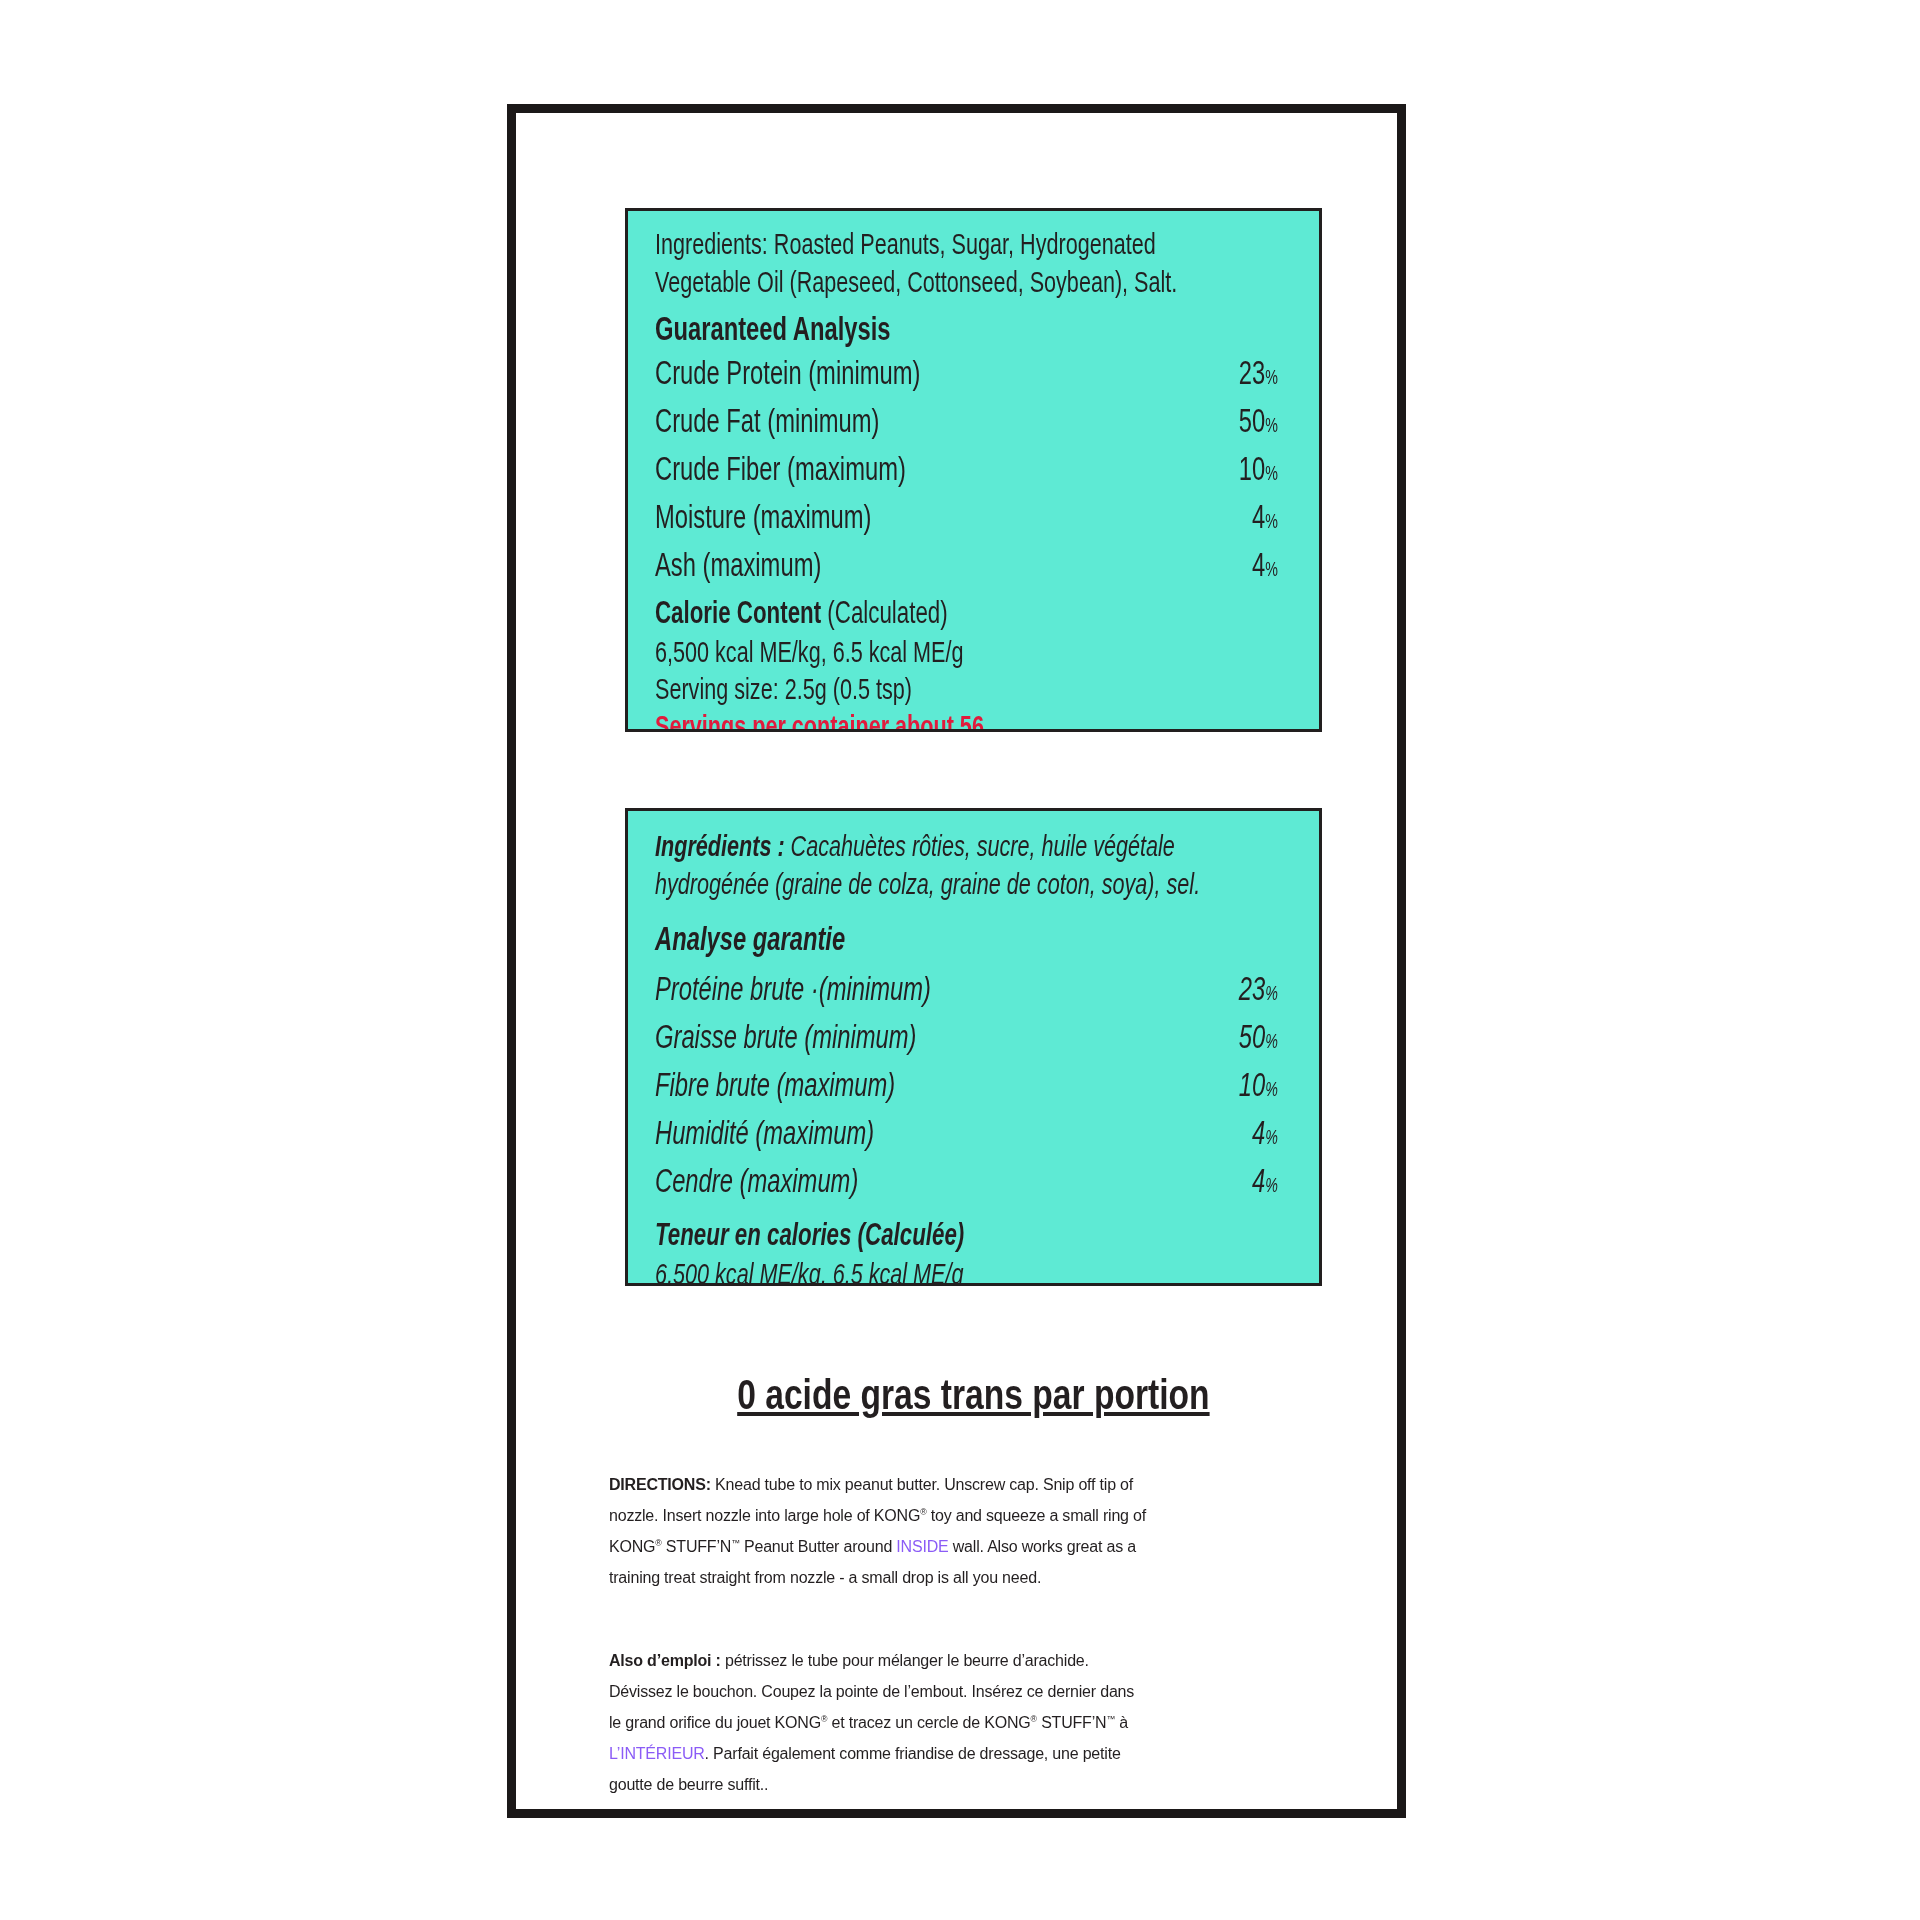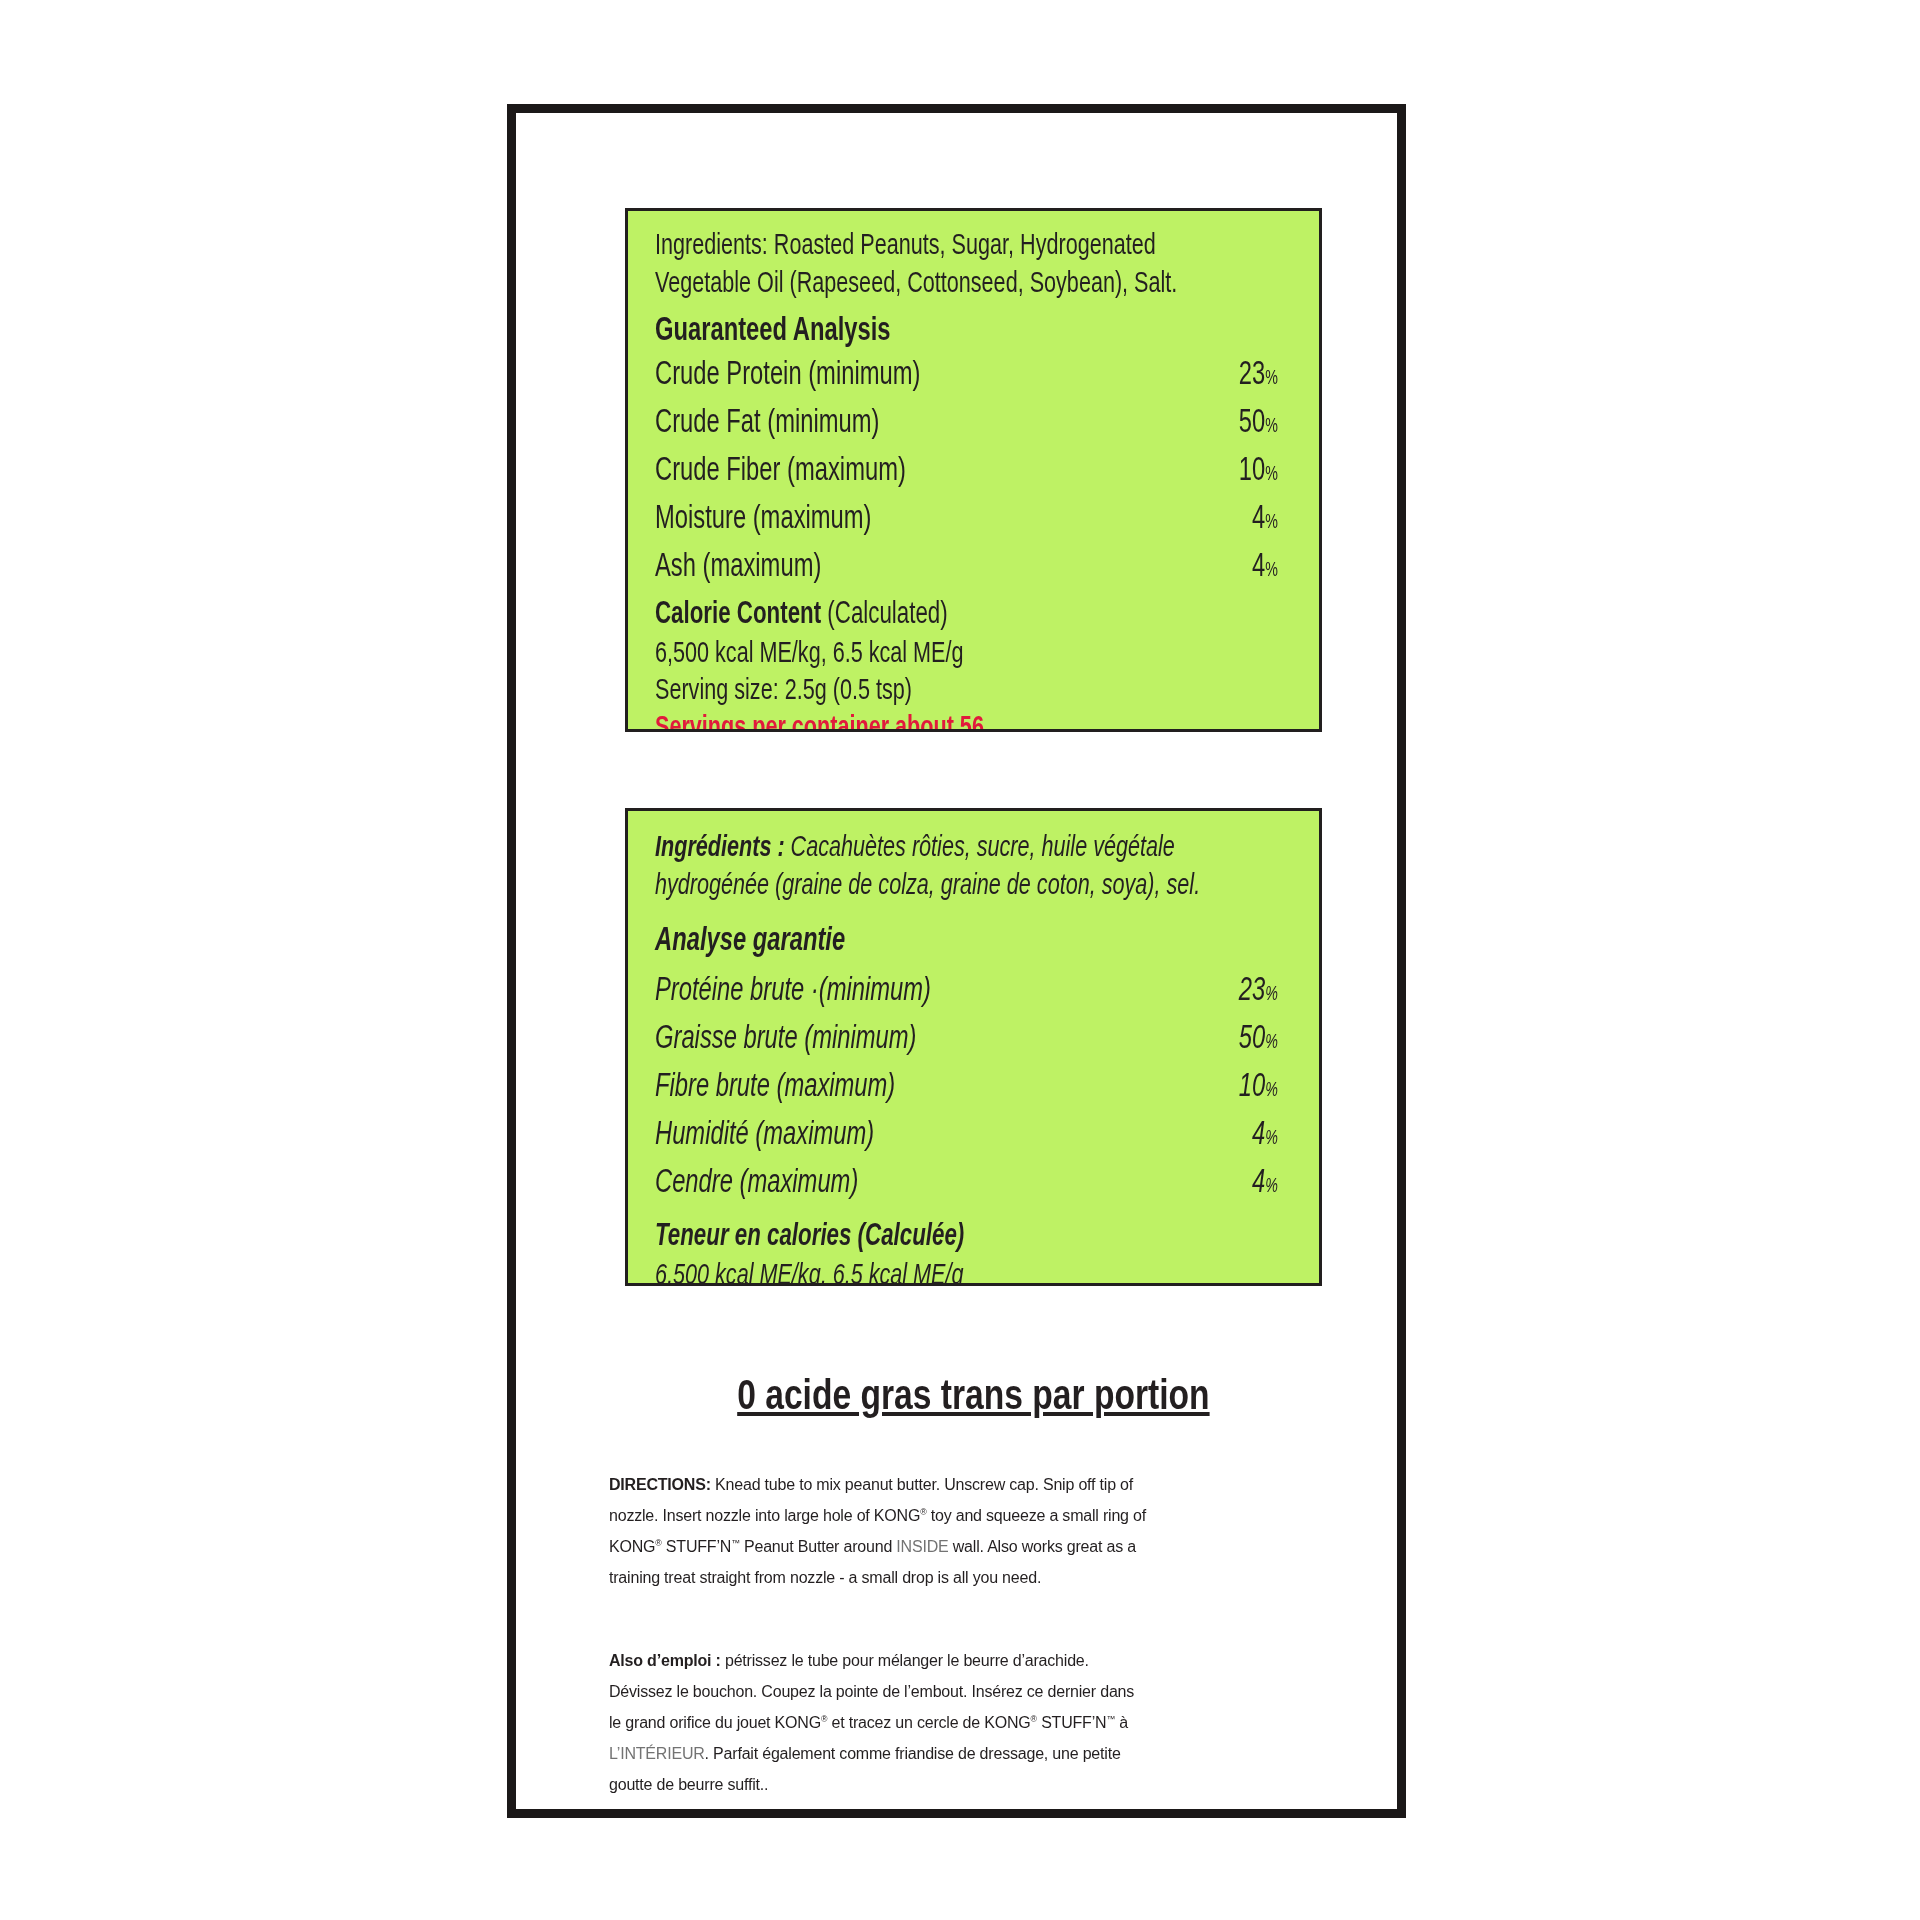--- a/index.html
+++ b/index.html
@@ -19,21 +19,21 @@
     border:9px solid #1b1818;
     background:#ffffff;
   }
   
   .box{
     position:absolute;
     left:109px;
     width:697px;
     box-sizing:border-box;
     border:3px solid #221f1f;
-    background:#bef264;
+    background:#5eead4;
     overflow:hidden;
   }
   .box-en{ top:95px;  height:524px; padding:14px 0 0 27px; }
   .box-fr{ top:695px; height:478px; padding:16px 0 0 27px; font-style:italic; }
   
   .squeeze{
     width:865px;
     transform:scaleX(0.72);
     transform-origin:0 0;
   }
@@ -64,21 +64,21 @@
   }
   .box-fr .cal-hdr{ margin-top:8px; }
   .cal-line{
     margin:0;
     font-size:30px; line-height:37px;
   }
   .box-fr .cal-line{ line-height:38px; }
   .red{ color:#e11a3c; }
   .bold{ font-weight:bold; }
   .rt-bold{ font-weight:bold; }
-  .rt-red{ color:#737373; }
+  .rt-red{ color:#8b5cf6; }
   sup{ font-size:0.55em; line-height:0; vertical-align:super; }
   
   .banner{
     position:absolute;
     left:109px;
     width:697px;
     font-weight:bold;
   }
   .banner .squeeze-b{
     width:871px;

